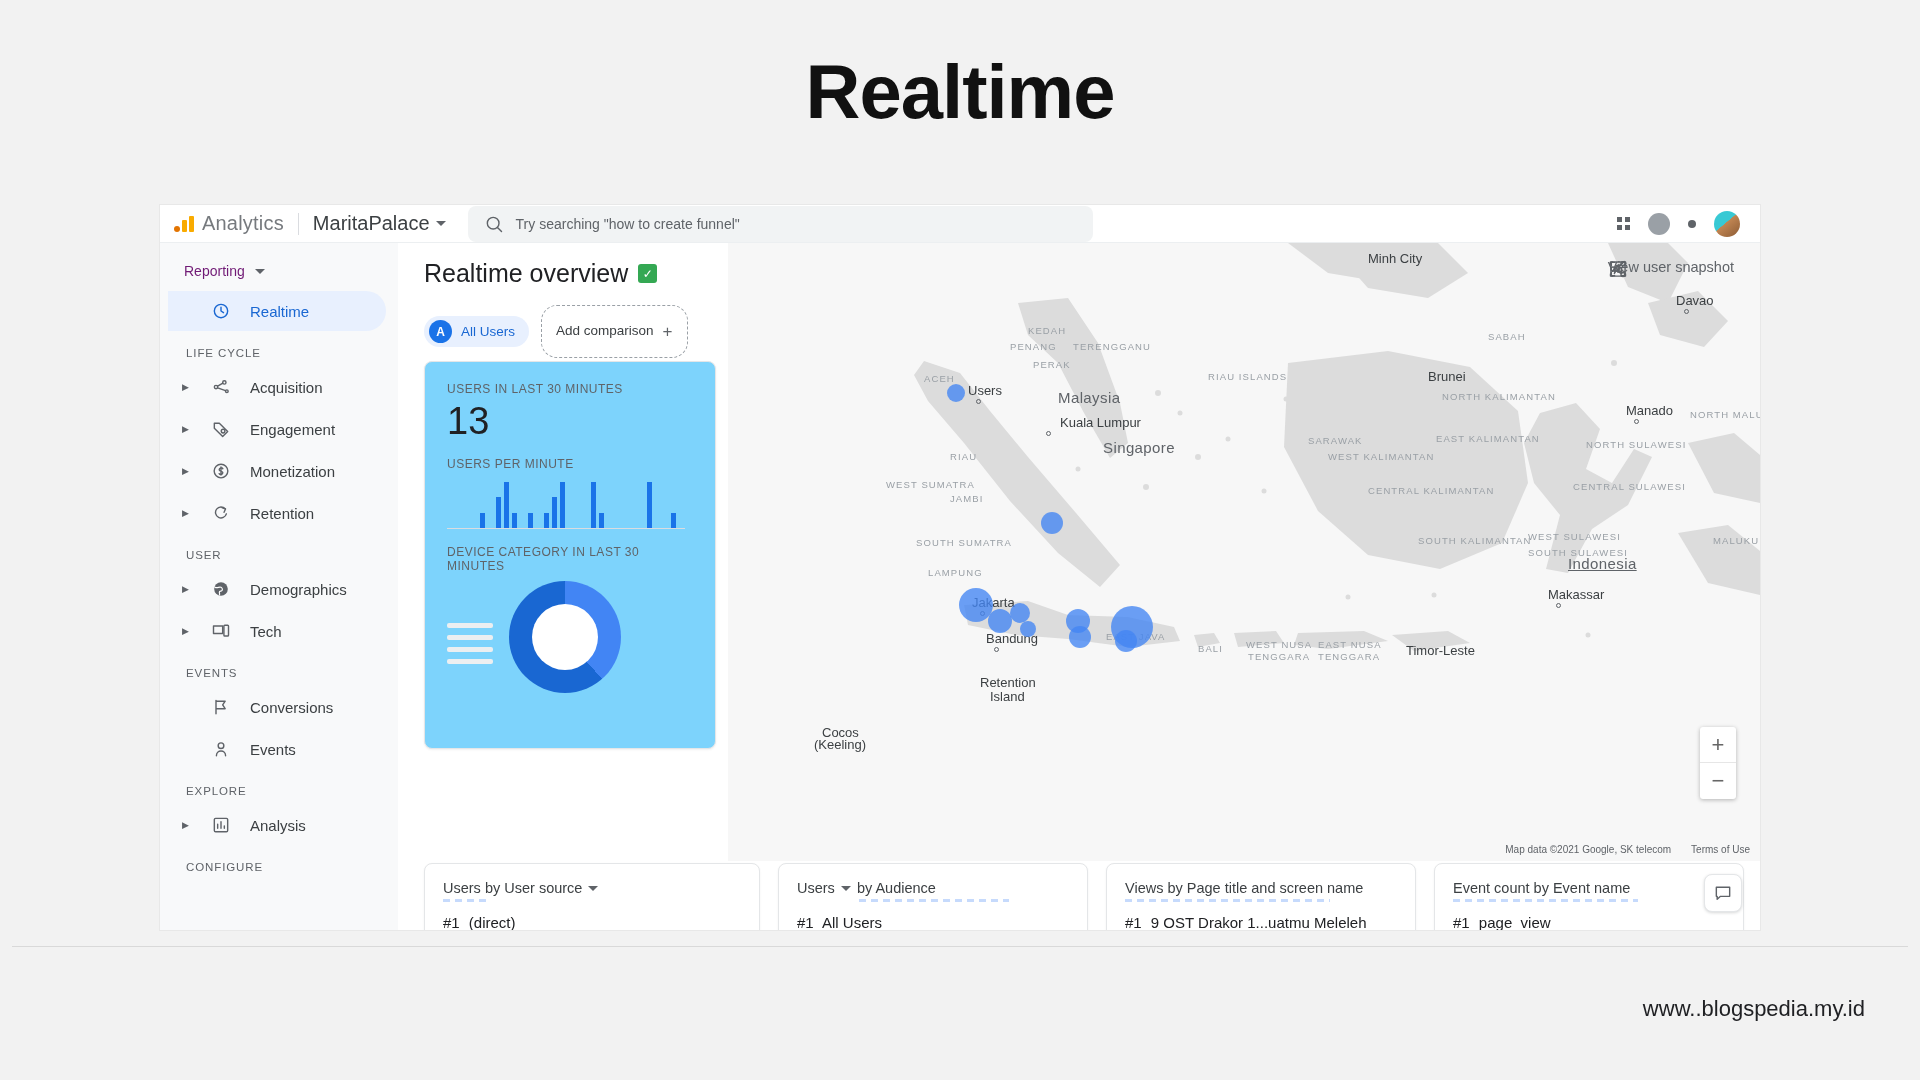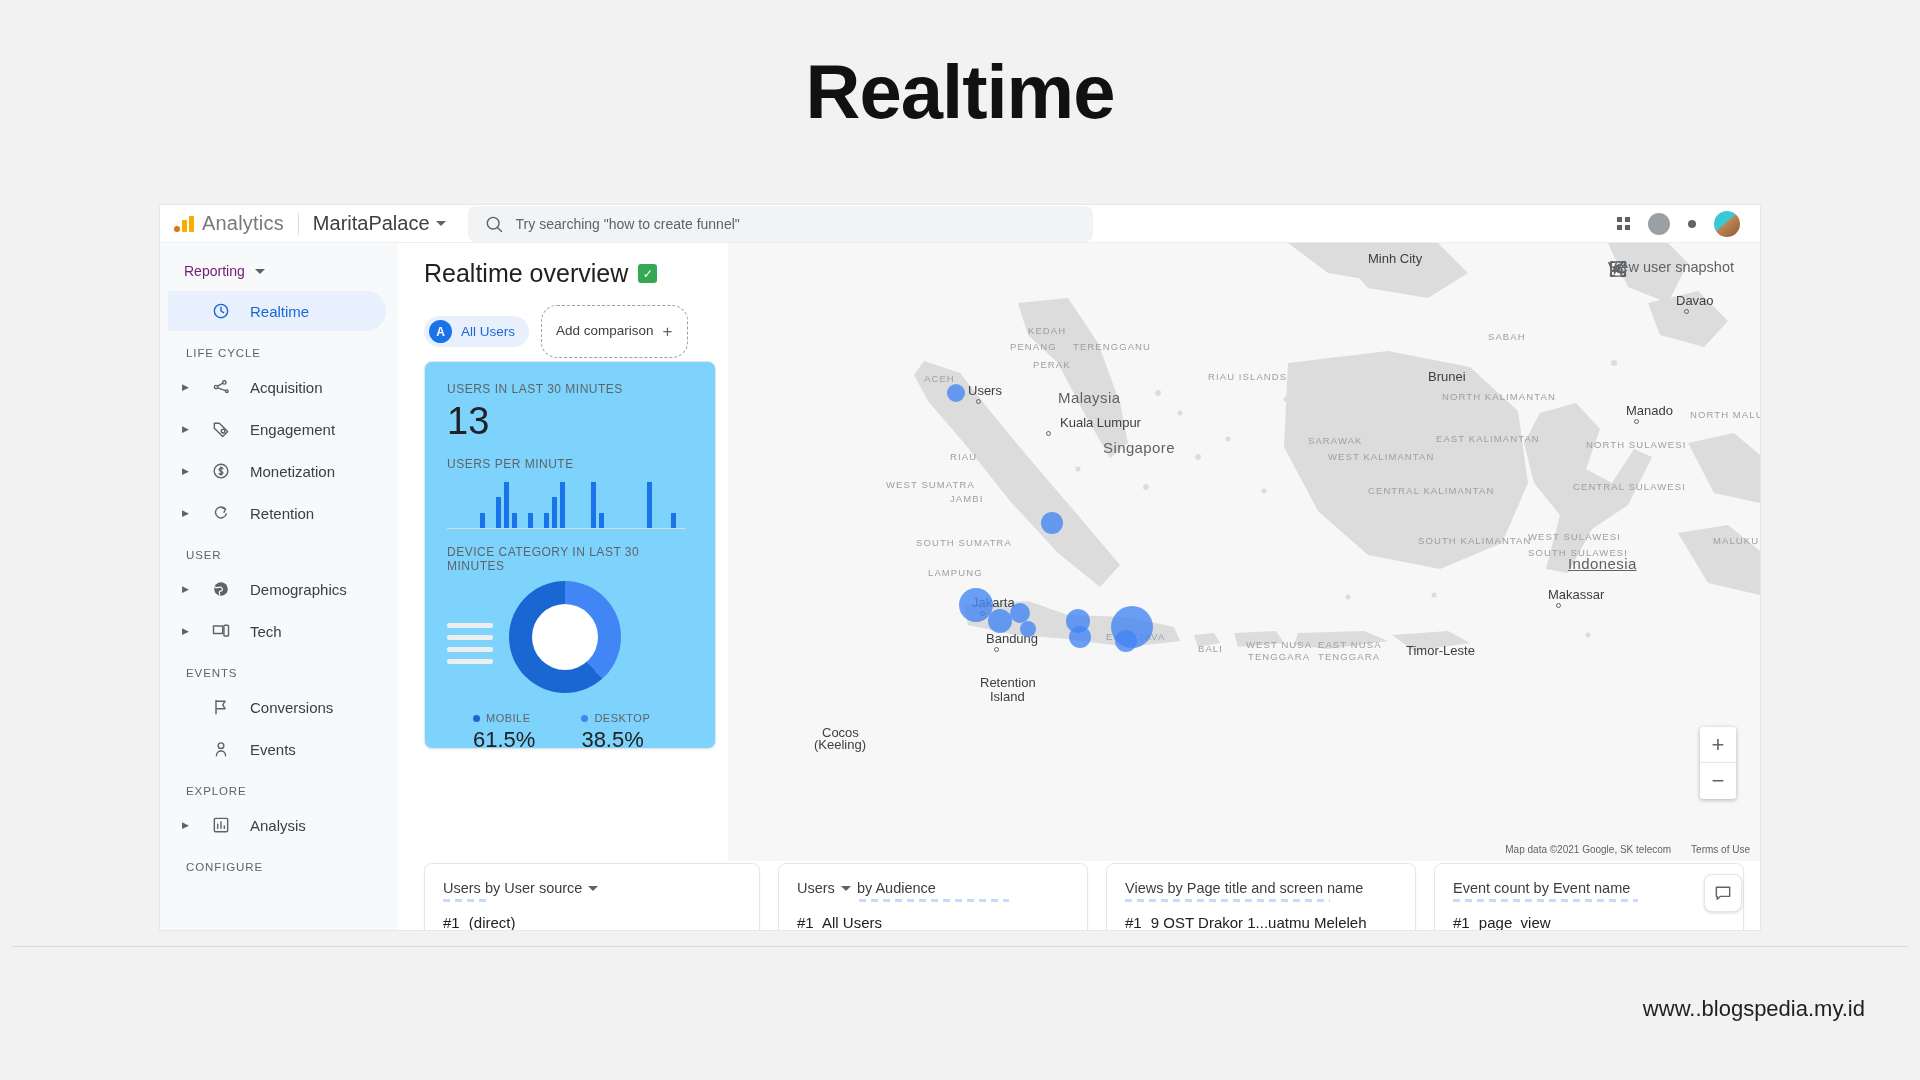--- a/index.html
+++ b/index.html
@@ -549,36 +549,20 @@
         <div class="ov-lbl">DEVICE CATEGORY IN LAST 30 MINUTES</div>
         <div class="donut-wrap">
           <div class="ghost-legend">
             <span></span>
               <span></span>
               <span></span>
               <span></span>
             </div>
           <div class="donut" style="background: conic-gradient(rgb(66, 133, 244) 0deg, rgb(66, 133, 244) 138.6deg, rgb(25, 103, 210) 138.6deg, rgb(25, 103, 210) 360deg);"></div>
         </div>
-        <div class="dev-legend">
-          <div>
-            <div class="k">
-                <span class="dot-m"></span>
-              <span>MOBILE</span>
-              </div>
-            <div class="v">61.5%</div>
-          </div>
-          <div>
-            <div class="k">
-                <span class="dot-d"></span>
-              <span>DESKTOP</span>
-              </div>
-            <div class="v">38.5%</div>
-          </div>
-        </div>
       </div>
 
       <div class="cards">
 
         <div class="card w-wide">
           <div class="card-title">
             <span>Users by User source</span>
             <span class="caret-dn"></span>
           </div>
           <div class="dash d1"></div>

